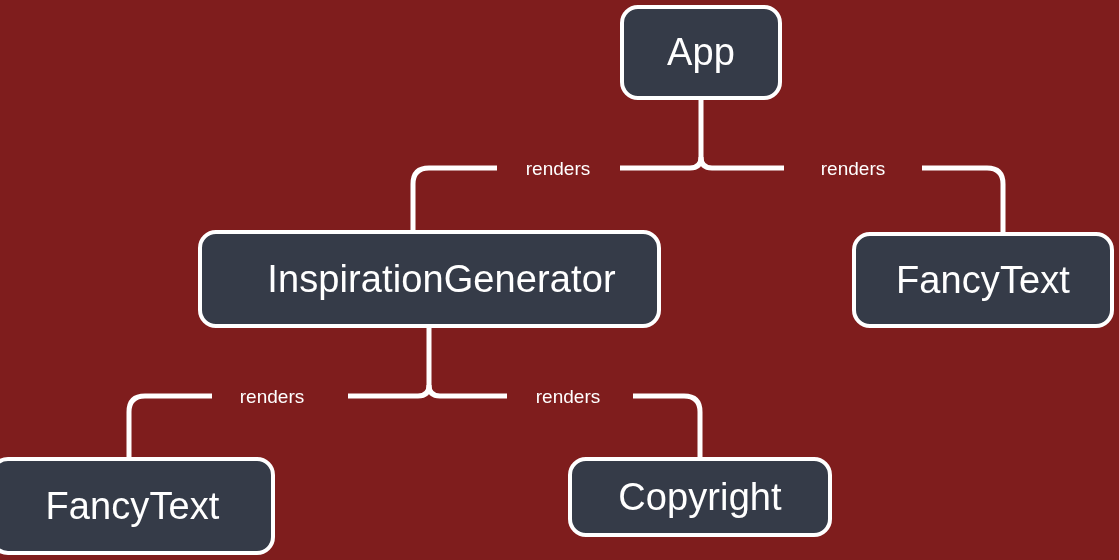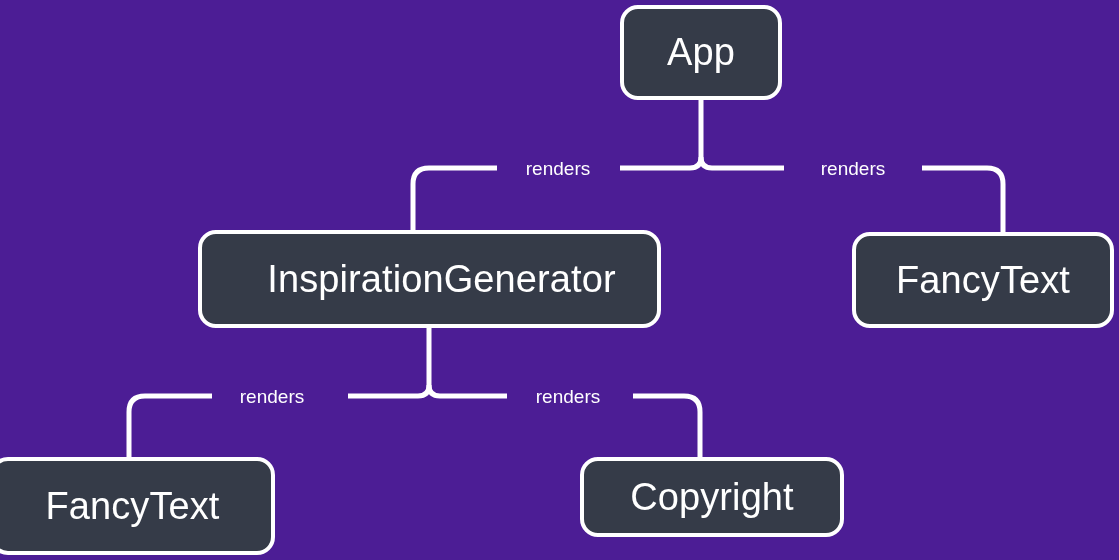--- a/index.html
+++ b/index.html
@@ -10,21 +10,21 @@
   body {
     width: 1119px;
     height: 560px;
     overflow: hidden;
     font-family: "Liberation Sans", sans-serif;
   }
   #stage {
     position: relative;
     width: 1119px;
     height: 560px;
-    background: #4c1d95;
+    background: #7f1d1d;
     overflow: hidden;
   }
   #wires {
     position: absolute;
     left: 0;
     top: 0;
     width: 1119px;
     height: 560px;
   }
   .node {
@@ -80,21 +80,21 @@
   </svg>
 
   <div class="node" style="left:620px; top:5px; width:162px; height:95px;">App</div>
 
   <div class="node" style="left:198px; top:230px; width:463px; height:98px;padding-left:24px;">InspirationGenerator</div>
 
   <div class="node" style="left:852px; top:232px; width:262px; height:96px;">FancyText</div>
 
   <div class="node" style="left:-10px; top:457px; width:285px; height:98px;">FancyText</div>
 
-  <div class="node" style="left:580px; top:457px; width:264px; height:80px;">Copyright</div>
+  <div class="node" style="left:568px; top:457px; width:264px; height:80px;">Copyright</div>
 
   <div class="edge-label" style="left:558px; top:168px;">renders</div>
 
   <div class="edge-label" style="left:853px; top:168px;">renders</div>
 
   <div class="edge-label" style="left:272px; top:396px;">renders</div>
 
   <div class="edge-label" style="left:568px; top:396px;">renders</div>
 
 </div>

